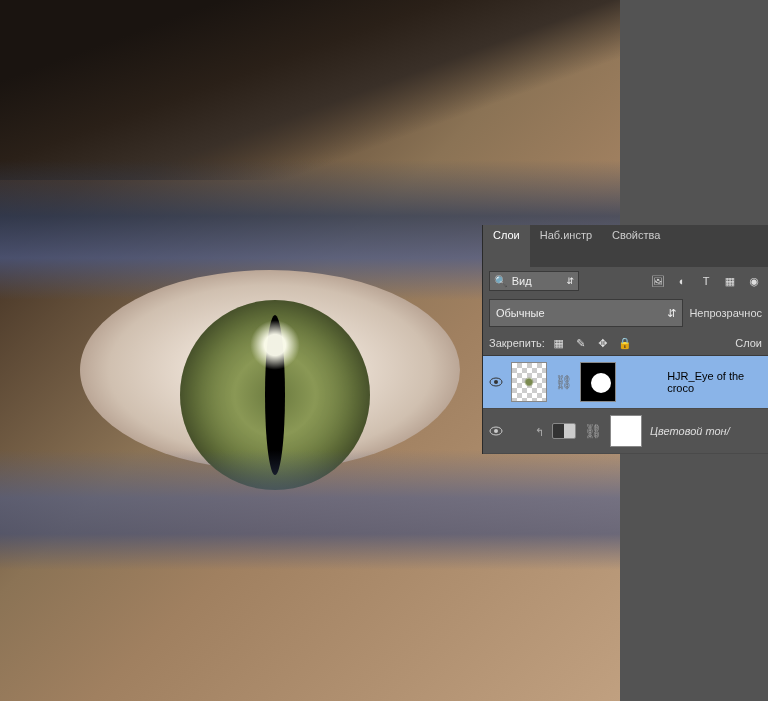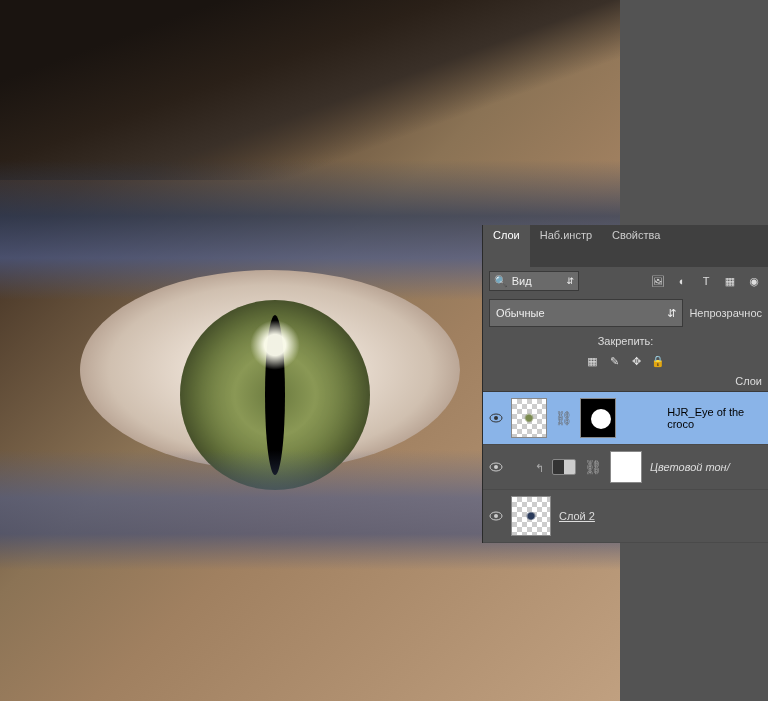--- a/index.html
+++ b/index.html
@@ -18,21 +18,21 @@
 .tab { padding: 4px 10px; color: #ccc; cursor: pointer; }
 .tab.active { background: #535353; color: #fff; }
 .filter-row { display: flex; align-items: center; padding: 4px 6px; gap: 6px; background: #535353; }
 .filter-select { display: flex; align-items: center; background: #6a6a6a; border: 1px solid #3a3a3a; height: 20px; padding: 0 4px; gap: 4px; color: #eee; }
 .filter-select .arrow { margin-left: auto; font-size: 9px; }
 .icon-row { display: flex; gap: 8px; margin-left: auto; color: #ddd; }
 .icon-btn { width: 16px; height: 16px; display: flex; align-items: center; justify-content: center; cursor: pointer; }
 .opacity-row { display: flex; align-items: center; padding: 4px 6px; gap: 6px; }
 .blend-select { flex: 1; background: #6a6a6a; border: 1px solid #3a3a3a; height: 28px; padding: 0 6px; color: #eee; display: flex; align-items: center; }
 .label { color: #ddd; text-align: right; }
-.lock-row { display: flex; align-items: center; padding: 4px 6px; gap: 6px; background: #535353; border-bottom: 1px solid #3a3a3a; flex-direction: column; }
+.lock-row { display: flex; align-items: center; padding: 4px 6px; gap: 6px; background: #535353; border-bottom: 1px solid #3a3a3a; }
 .lock-icons { display: flex; gap: 6px; color: #ddd; }
 .layers { background: #535353; }
 .layer { display: flex; align-items: center; padding: 6px; gap: 8px; border-bottom: 1px solid #4a4a4a; }
 .layer.selected { background: #8ab4e8; color: #000; }
 .vis { width: 14px; height: 14px; display: flex; align-items: center; justify-content: center; cursor: pointer; }
 .vis svg { width: 14px; height: 10px; }
 .thumb { width: 40px; height: 40px; border: 1px solid #888; background: #fff; position: relative; }
 .thumb.checker { background: repeating-conic-gradient(#ccc 0% 25%, #fff 0% 50%) 0 0 / 10px 10px; }
 .thumb.mask { background: #000; }
 .thumb.mask-white { background: #fff; }
@@ -135,29 +135,17 @@
           </svg>
         </div>
       <span class="indent"></span>
       <span class="clip-icon">↳</span>
       <div class="pill-icon"></div>
       <span class="link-icon" style="color:#aaa">⛓</span>
       <div class="thumb thumb-small mask-white"></div>
       <span class="layer-name">Цветовой тон/</span>
     </div>
 
-    <div class="layer">
-      <div class="vis">
-          <svg viewBox="0 0 14 10">
-            <ellipse cx="7" cy="5" rx="6" ry="4" fill="none" stroke="#ccc" stroke-width="1"></ellipse>
-            <circle cx="7" cy="5" r="2" fill="#ccc"></circle>
-          </svg>
-        </div>
-      <div class="thumb checker">
-          <div class="dark-dot"></div>
-        </div>
-      <span class="layer-name underline">Слой 2</span>
-    </div>
 
 
 
   </div>
 </div>
 
 </body></html>

